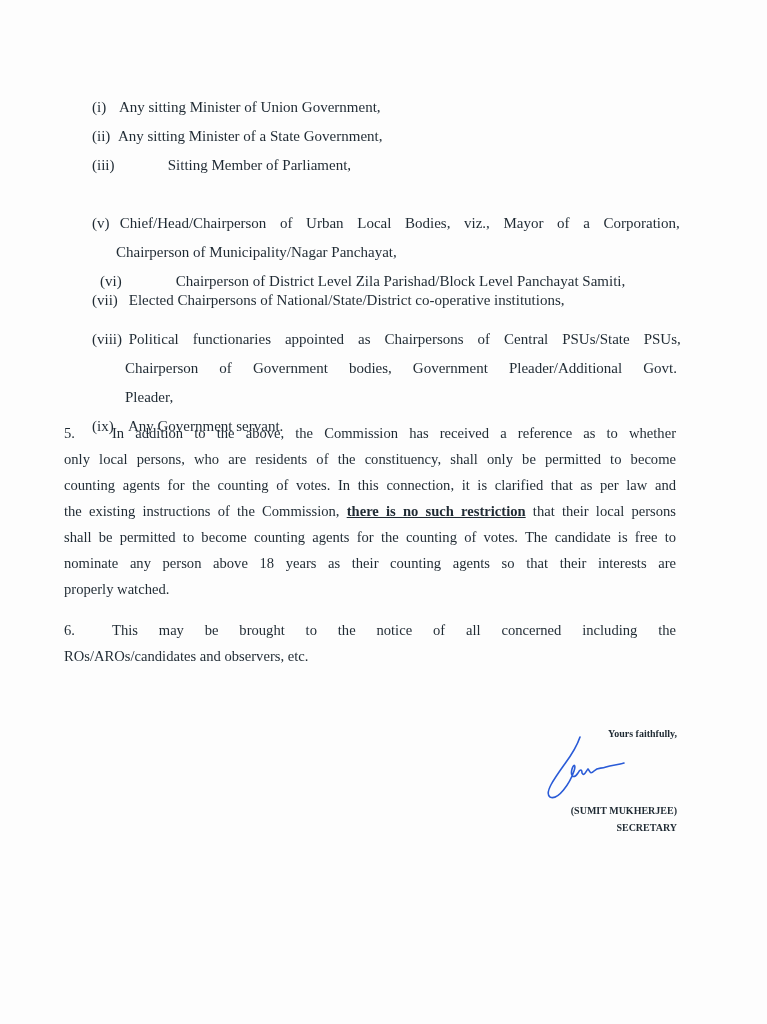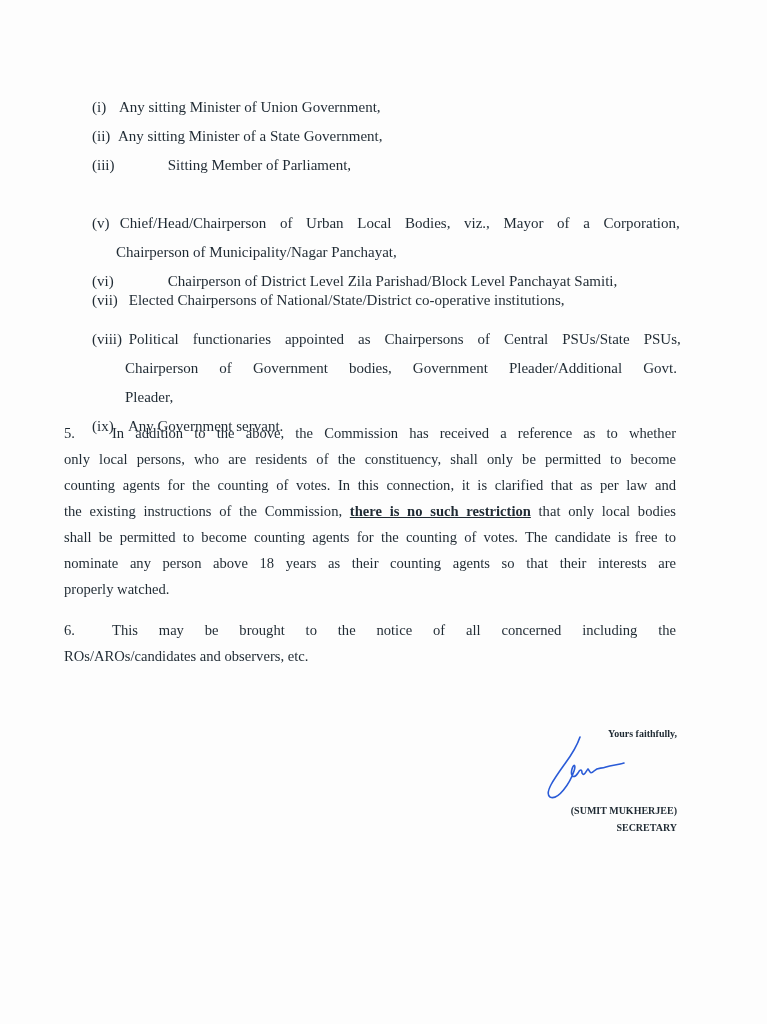--- a/index.html
+++ b/index.html
@@ -35,21 +35,21 @@
     <span>Sitting Member of Parliament,</span>
   </div>
   <div class="list-item" style="left:92px;top:213px;">
     <span class="num" style="width:24px;">(v)</span>
     <span style="display:inline-block;width:560px;" class="justify">Chief/Head/Chairperson of Urban Local Bodies, viz., Mayor of a Corporation,</span>
   </div>
   <div class="list-item" style="left:116px;top:242px;">
     <span>Chairperson of Municipality/Nagar Panchayat,</span>
   </div>
   <div class="list-item" style="left:92px;top:271px;">
-    <span class="num" style="width:72px;">(vi)</span>
+    <span class="num" style="width:72px;margin-left:8px;">(vi)</span>
     <span>Chairperson of District Level Zila Parishad/Block Level Panchayat Samiti,</span>
   </div>
   <div class="list-item" style="left:92px;top:284px;margin-top:6px;">
     <span class="num" style="width:33px;">(vii)</span>
     <span>Elected Chairpersons of National/State/District co-operative institutions,</span>
   </div>
   <div class="list-item" style="left:92px;top:329px;">
     <span class="num" style="width:33px;">(viii)</span>
     <span style="display:inline-block;width:552px;" class="justify">Political functionaries appointed as Chairpersons of Central PSUs/State PSUs,</span>
   </div>
@@ -67,21 +67,21 @@
   <div class="para" style="top:420px;">
     <span class="line">
       <span style="float:left;width:48px;text-align:left;">5.</span>
       <span style="display:block;margin-left:48px;text-align:justify;text-align-last:justify;">In addition to the above, the Commission has received a reference as to whether</span>
     </span>
     <span class="line">only local persons, who are residents of the constituency, shall only be permitted to become</span>
     <span class="line">counting agents for the counting of votes. In this connection, it is clarified that as per law and</span>
     <span class="line">
       <span>the existing instructions of the Commission,</span>
       <span class="underline">there is no such restriction</span>
-      <span>that only local bodies</span>
+      <span>that their local persons</span>
     </span>
     <span class="line">shall be permitted to become counting agents for the counting of votes. The candidate is free to</span>
     <span class="line">nominate any person above 18 years as their counting agents so that their interests are</span>
     <span class="line last">properly watched.</span>
   </div>
 
   <div class="para" style="top:617px;">
     <span class="line">
       <span style="float:left;width:48px;text-align:left;">6.</span>
       <span style="display:block;margin-left:48px;text-align:justify;text-align-last:justify;">This may be brought to the notice of all concerned including the</span>

